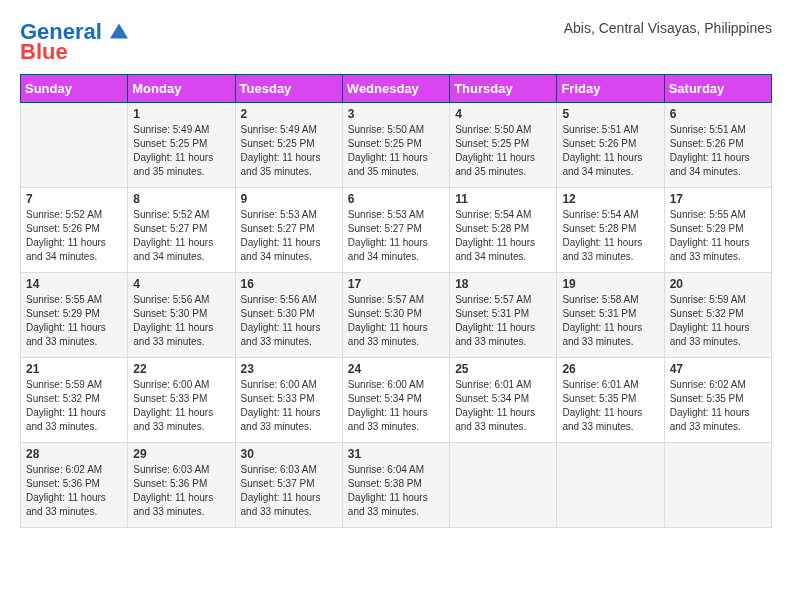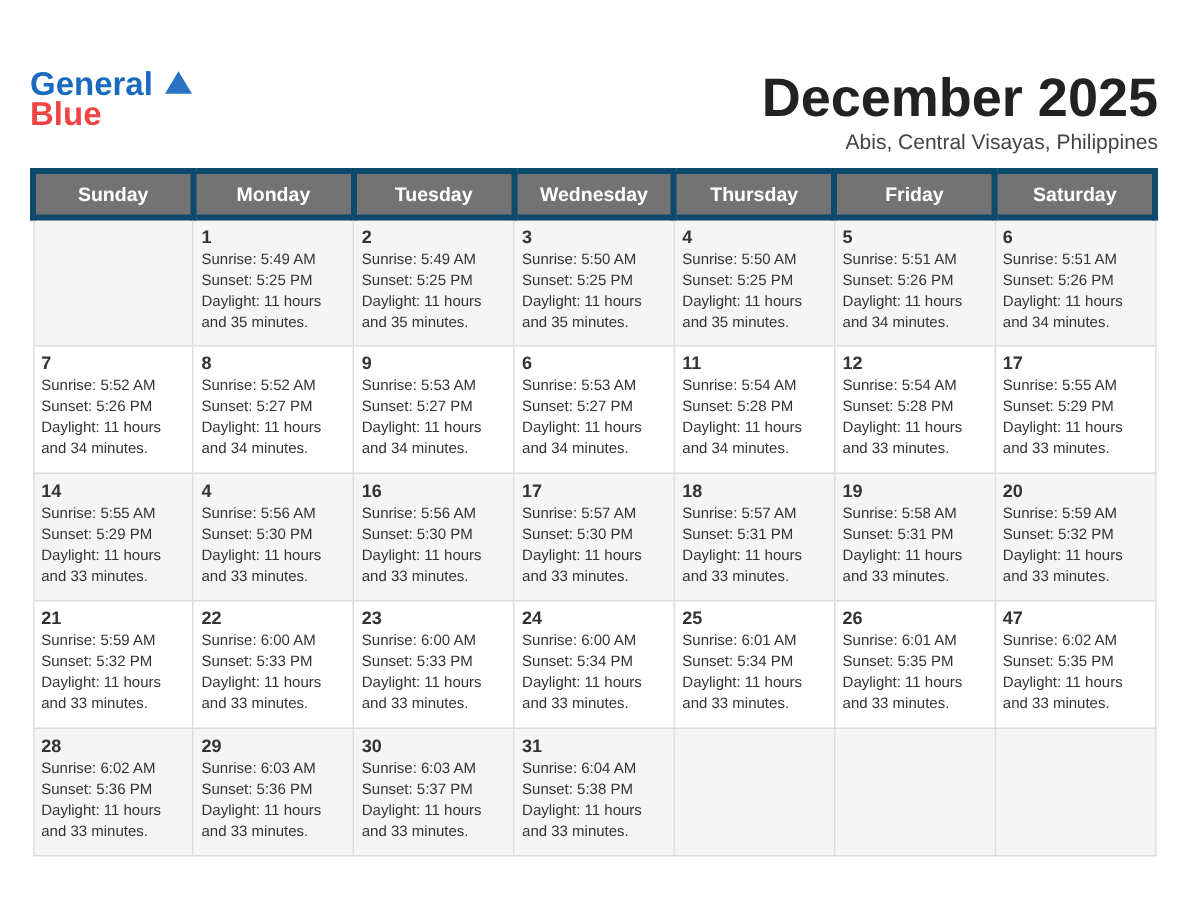--- a/index.html
+++ b/index.html
@@ -8,21 +8,20 @@
       background: #fff;
       width: 792px;
       min-height: 612px;
       padding: 20px;
     }
     .header {
       display: flex;
       justify-content: space-between;
       align-items: flex-start;
       margin-bottom: 10px;
-      margin-top: 24px;
     }
     .logo {
       display: flex;
       align-items: center;
     }
     .logo-icon {
       width: 18px;
       height: 18px;
       margin-left: 2px;
       margin-top: -4px;
@@ -38,27 +37,27 @@
     .location {
       font-size: 14px;
       color: #444;
     }
     table {
       width: 100%;
       border-collapse: collapse;
       font-size: 11px;
     }
     thead tr th {
-      background-color: #737373;
+      background-color: #d946ef;
       color: #fff;
       padding: 6px 4px;
-      text-align: center;
+      text-align: left;
       font-size: 13px;
       font-weight: bold;
-      border: 4px solid #0c4a6e;
+      border: 1px solid #0c4a6e;
     }
     tbody tr td {
       vertical-align: top;
       padding: 4px 5px;
       border: 1px solid #ddd;
       height: 85px;
       width: calc(100% / 7);
       color: #333;
       background: #fff;
     }
@@ -95,21 +94,20 @@
           <svg class="logo-icon" viewBox="0 0 24 20" style="display:inline-block;vertical-align:middle;margin-left:2px;">
             <polygon points="0,20 12,0 24,20" fill="#2a72c3"></polygon>
           </svg>
         </div>
         <div></div>
       </div>
       <div style="font-size:22px;font-weight:bold;color:#ef4444;line-height:1.1;margin-top:-4px;">Blue</div>
     </div>
   </div>
   <div class="title-block">
-    <div class="month-title">December 2025</div>
     <div class="location">Abis, Central Visayas, Philippines</div>
   </div>
 </div>
 
 <table>
   <thead>
     <tr>
     <th>Sunday</th>
         <th>Monday</th>
         <th>Tuesday</th>

